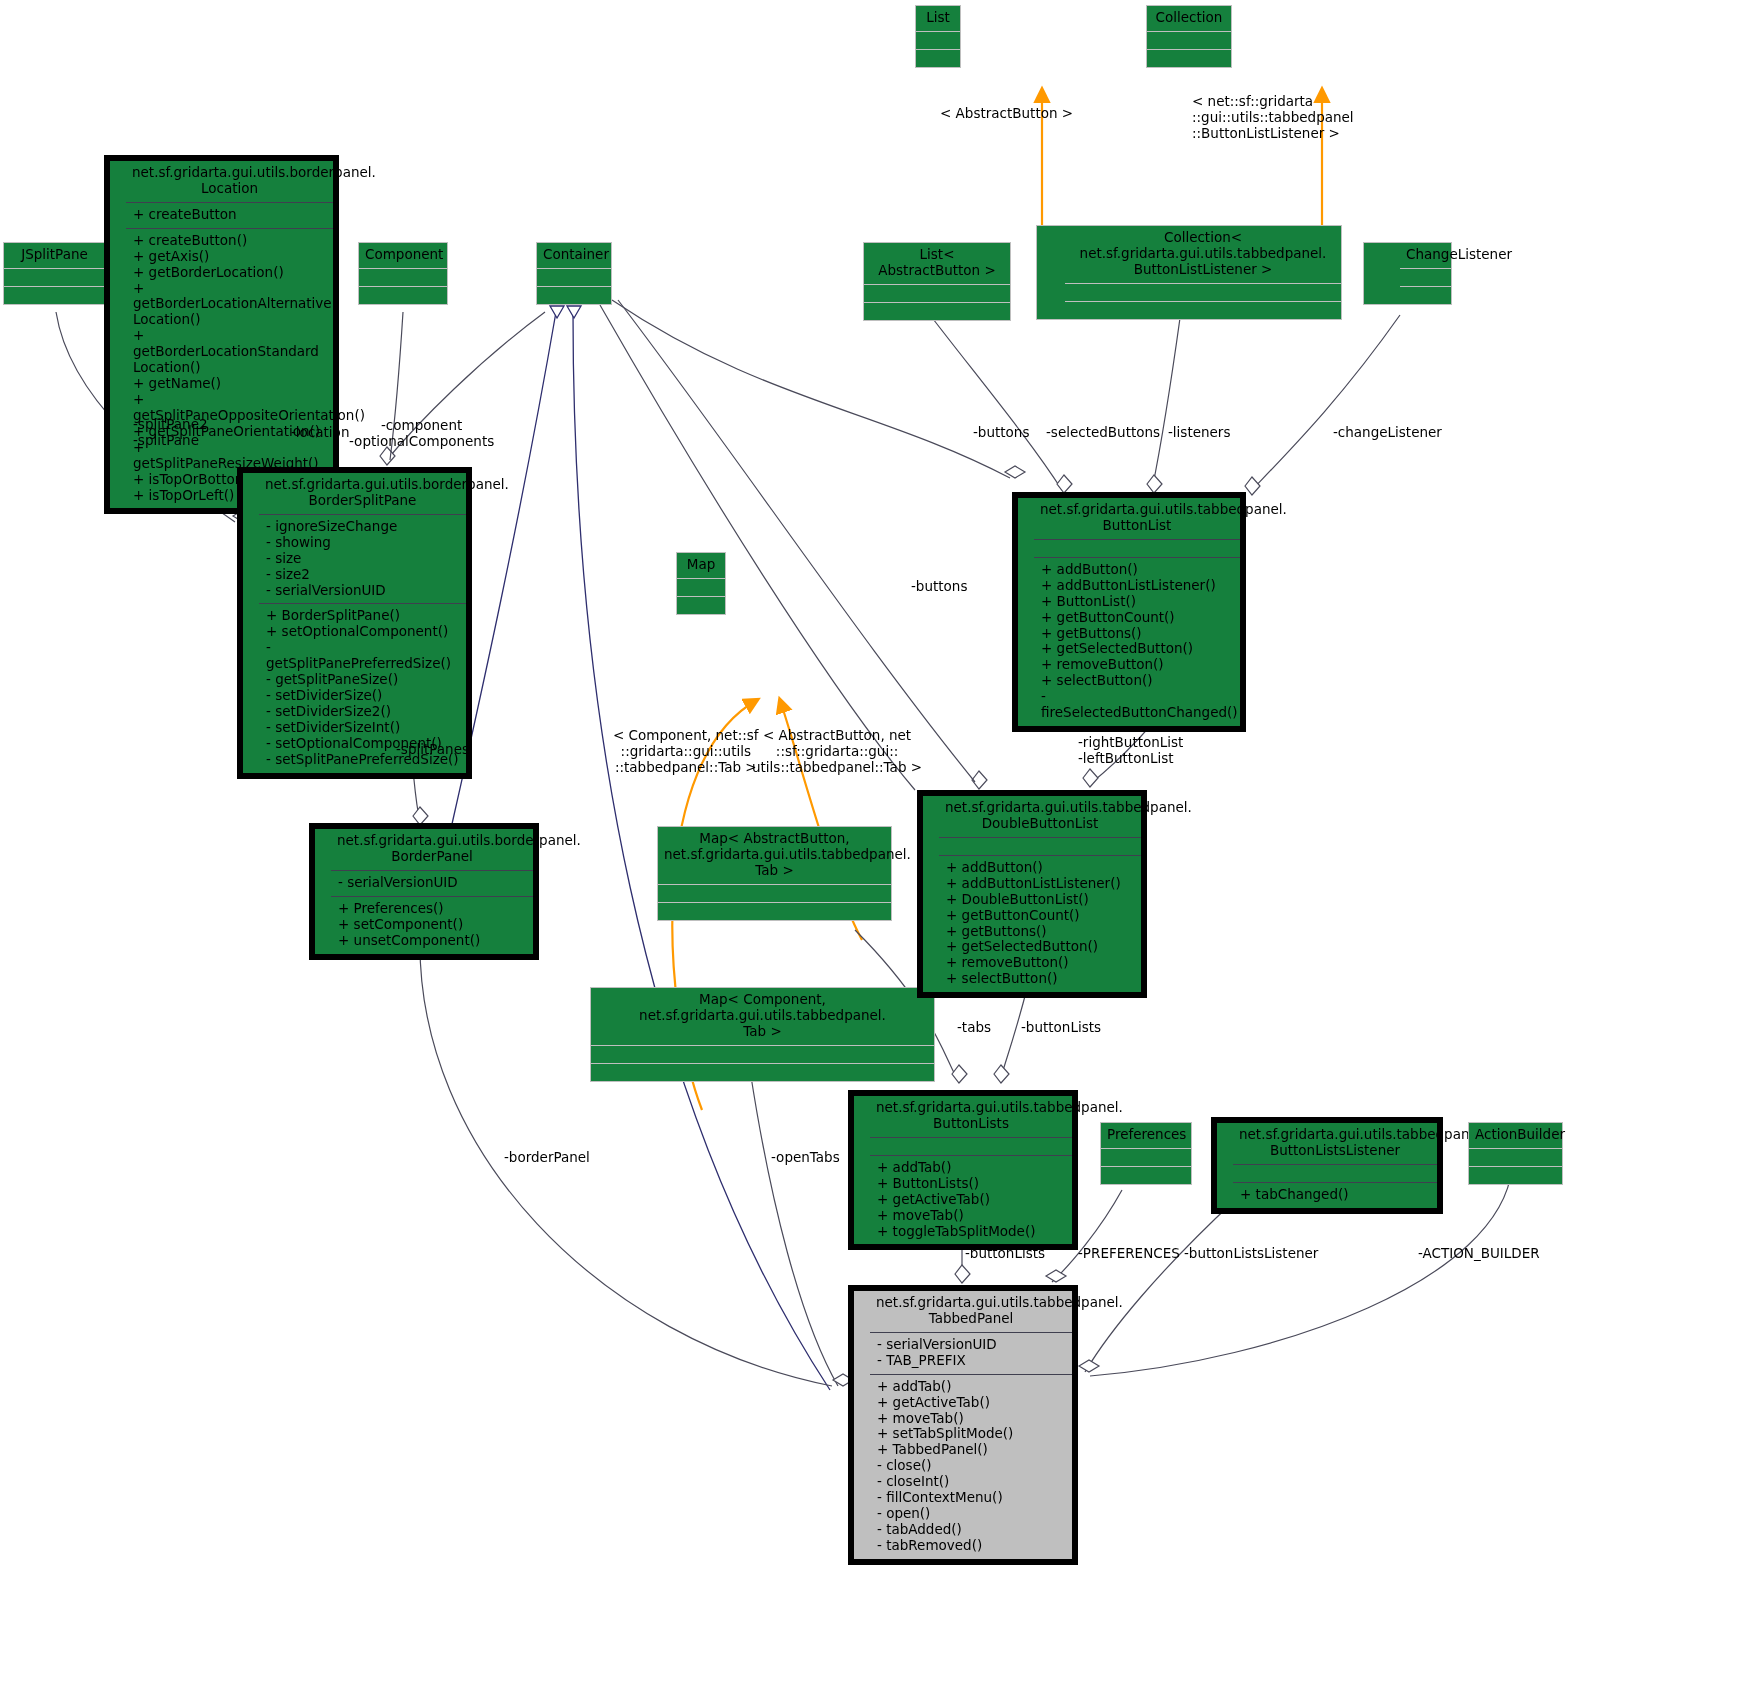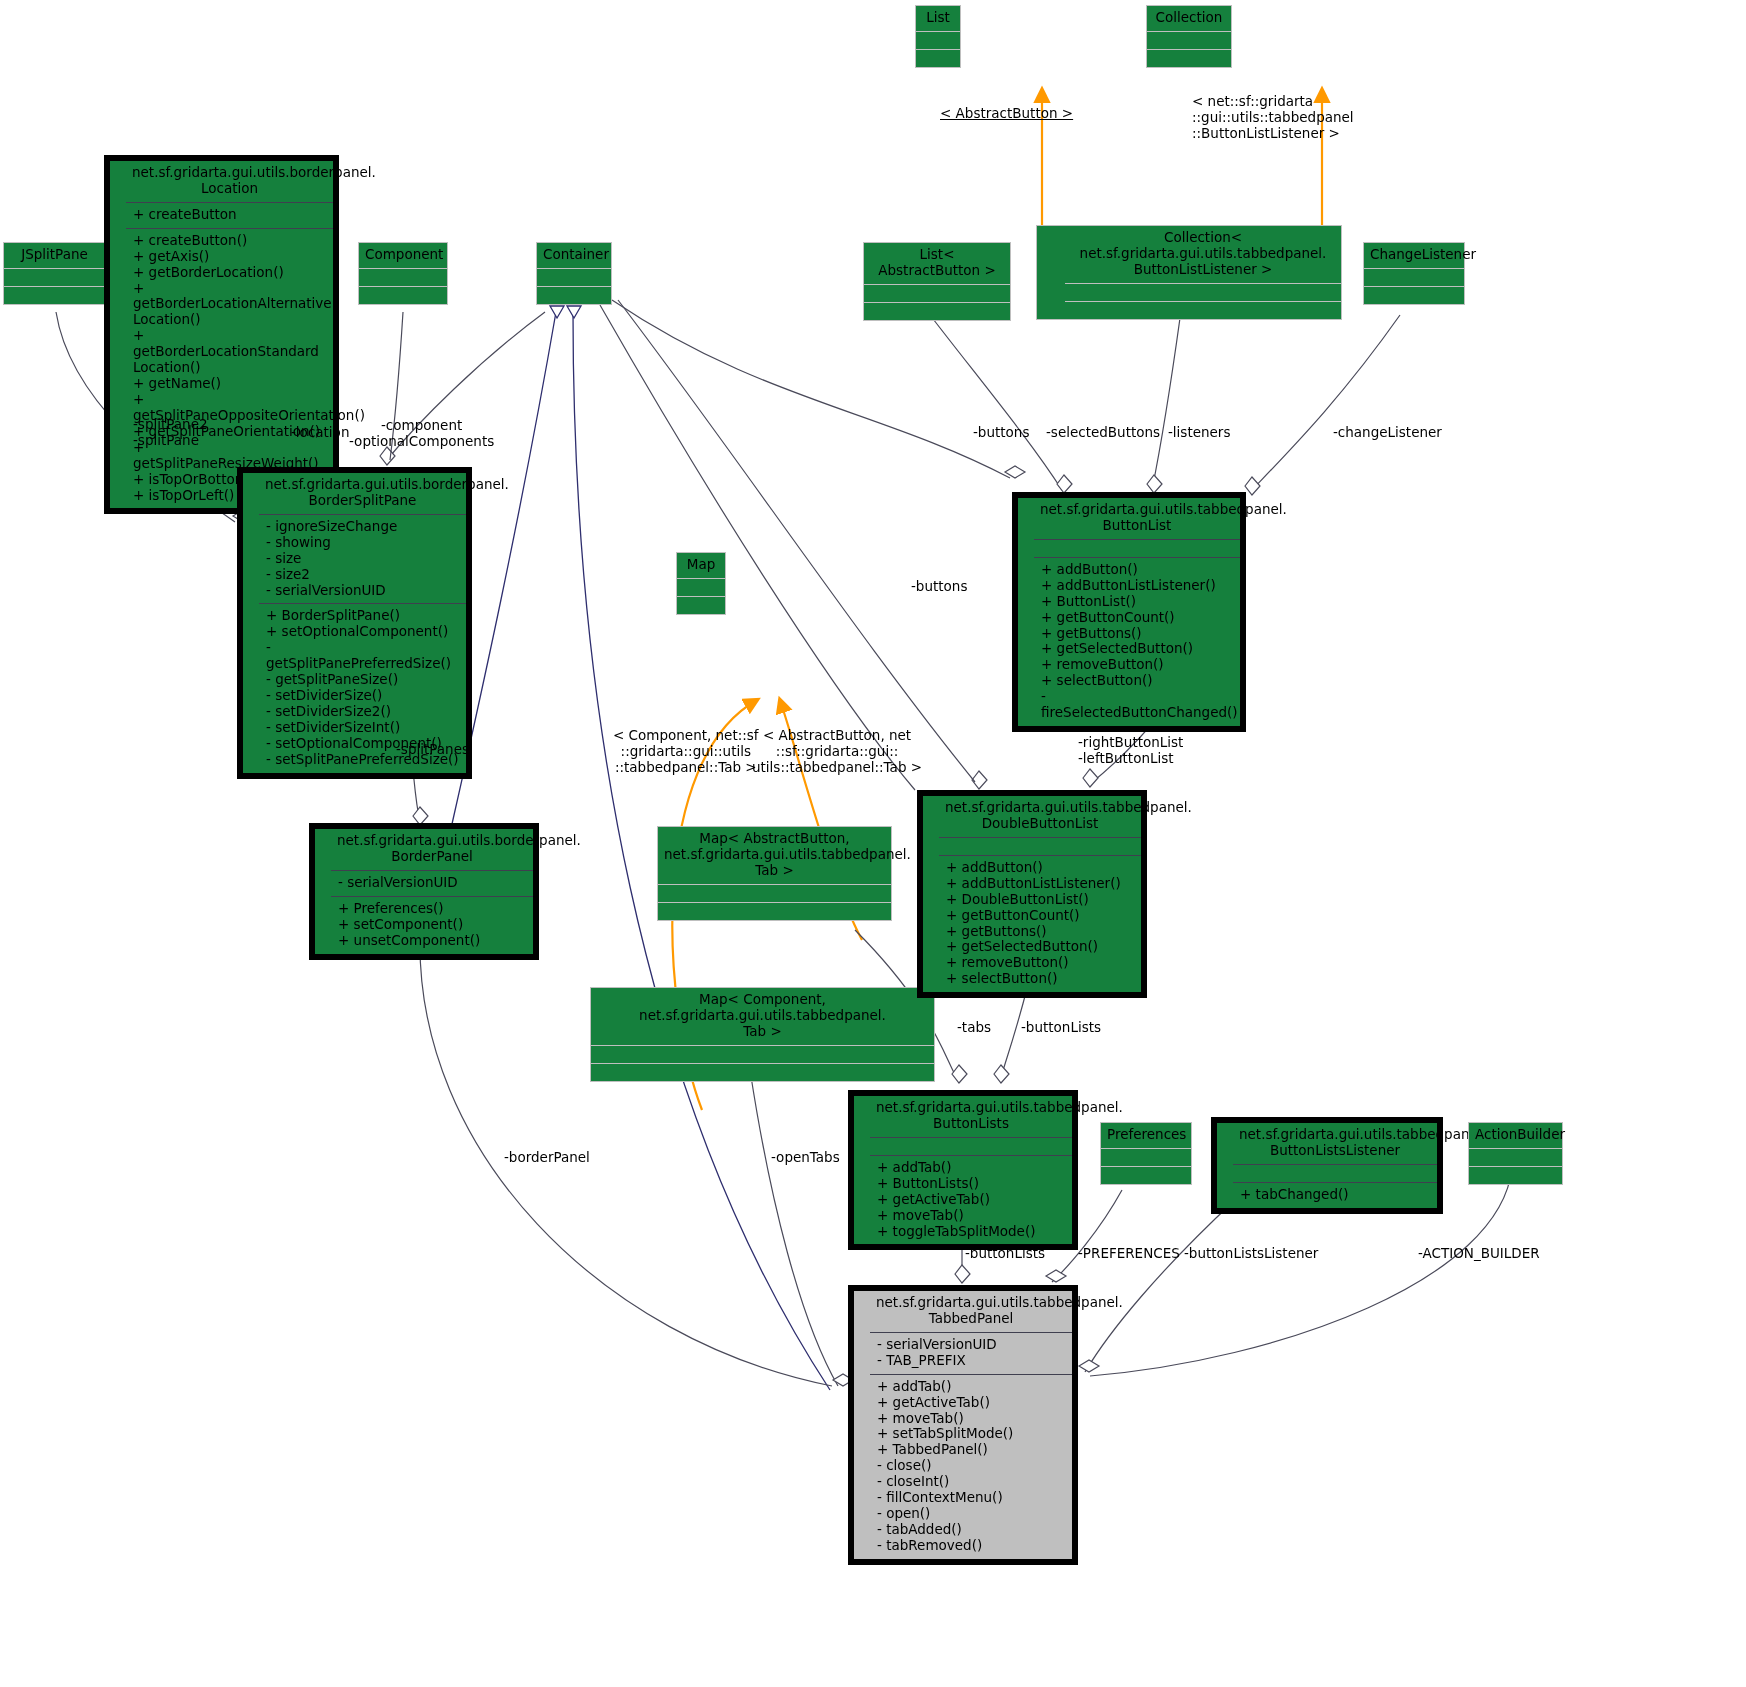--- a/index.html
+++ b/index.html
@@ -207,21 +207,21 @@
     <div class="nrow nbody nempty"></div>
   </div>
 
   <div class="node light" style="left:1036px; top:225px; width:306px;padding-left:28px;">
     <div class="nrow ntitle">Collection&lt; net.sf.gridarta.gui.utils.tabbedpanel.
 ButtonListListener &gt;</div>
     <div class="nrow nbody nempty"></div>
     <div class="nrow nbody nempty"></div>
   </div>
 
-  <div class="node light" style="left:1363px; top:242px; width:102px;">
+  <div class="node light" style="left:1363px; top:242px; width:89px;padding-left:36px;">
     <div class="nrow ntitle">ChangeListener</div>
     <div class="nrow nbody nempty"></div>
     <div class="nrow nbody nempty"></div>
   </div>
 
   <div class="node dark" style="left:237px; top:467px; width:235px;">
     <div class="nrow ntitle">net.sf.gridarta.gui.utils.borderpanel.
 BorderSplitPane</div>
     <div class="nrow nbody">- ignoreSizeChange
 - showing
@@ -339,21 +339,21 @@
 + setTabSplitMode()
 + TabbedPanel()
 - close()
 - closeInt()
 - fillContextMenu()
 - open()
 - tabAdded()
 - tabRemoved()</div>
   </div>
 
-  <div class="edge-label" style="left:940px; top:105px;text-decoration:underline;">&lt; AbstractButton &gt;</div>
+  <div class="edge-label" style="left:940px; top:105px;">&lt; AbstractButton &gt;</div>
   <div class="edge-label" style="left:1192px; top:93px; text-align:left;">&lt; net::sf::gridarta
 ::gui::utils::tabbedpanel
 ::ButtonListListener &gt;</div>
   <div class="edge-label" style="left:133px; top:416px; text-align:left;">-splitPane2
 -splitPane</div>
   <div class="edge-label" style="left:291px; top:424px; text-align:left;">-location</div>
   <div class="edge-label" style="left:349px; top:417px;">-component
 -optionalComponents</div>
   <div class="edge-label" style="left:973px; top:424px;">-buttons</div>
   <div class="edge-label" style="left:1046px; top:424px;">-selectedButtons</div>

